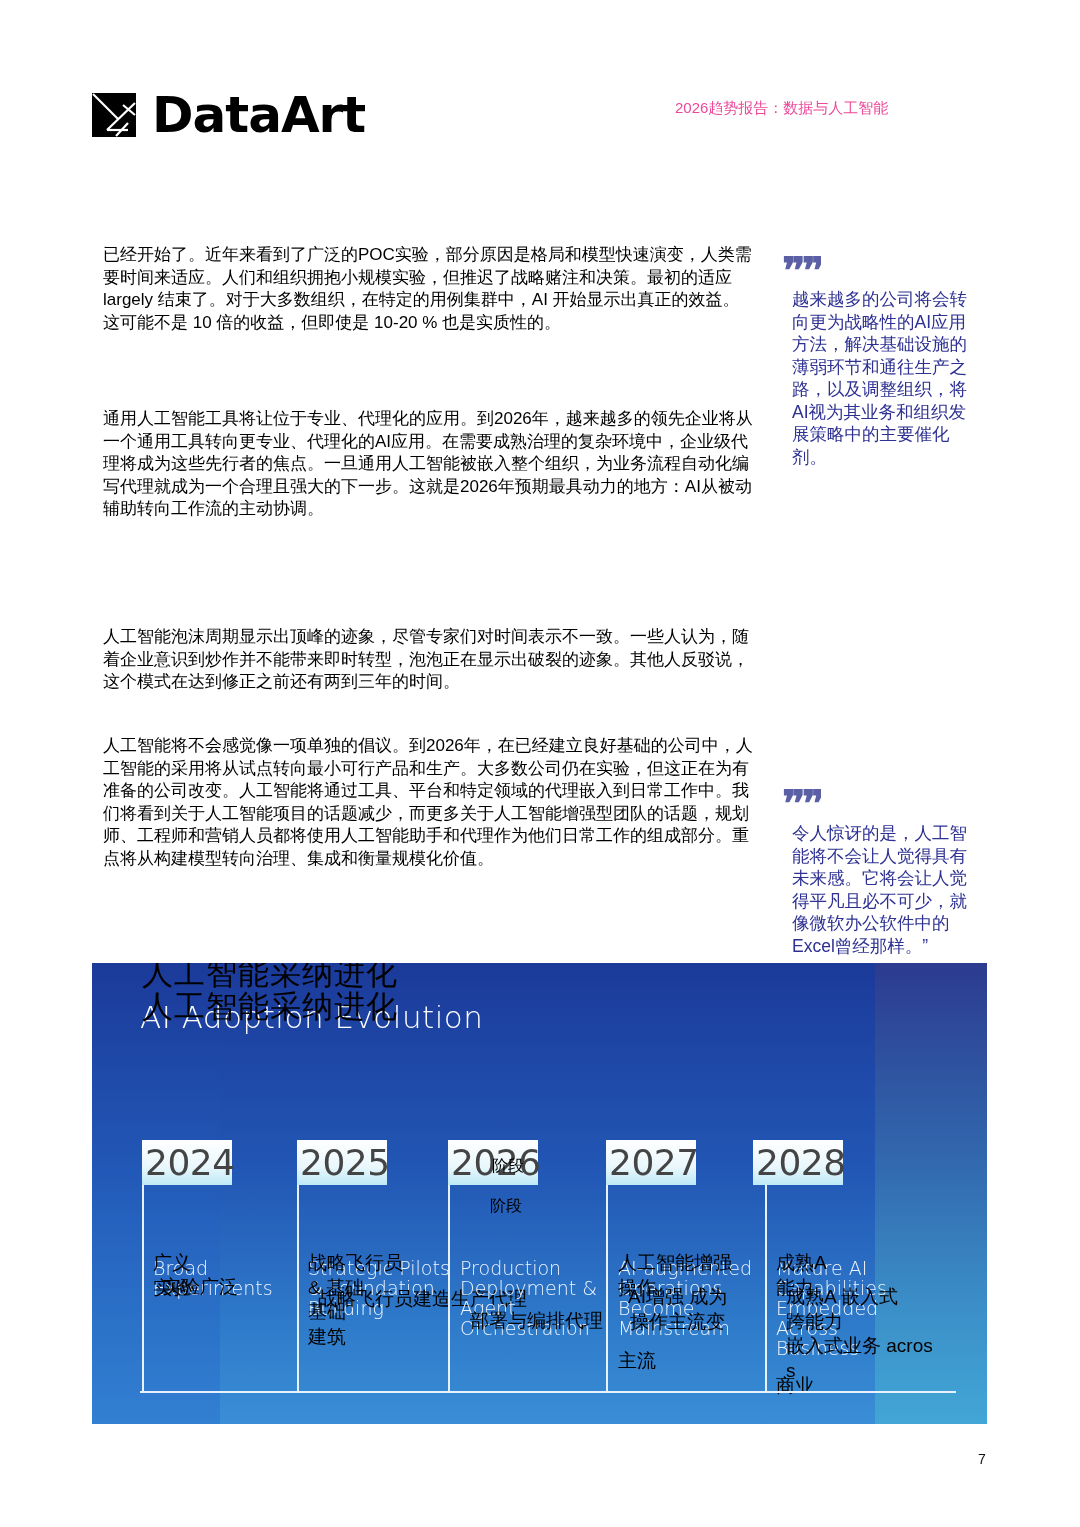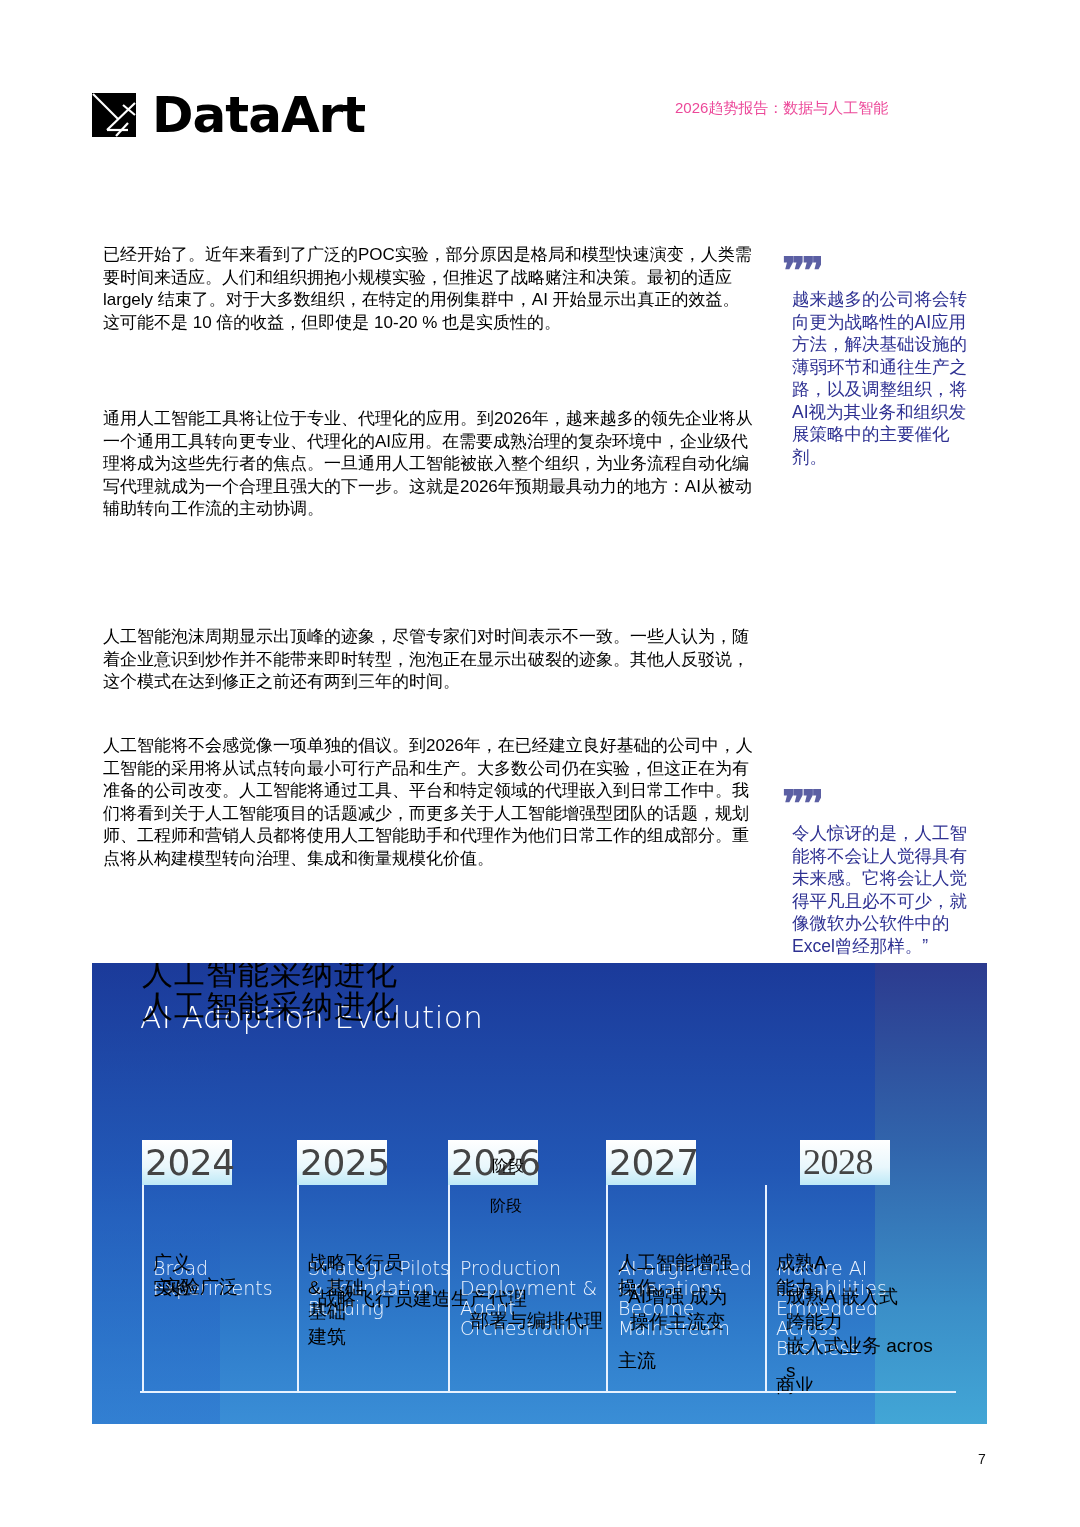--- a/index.html
+++ b/index.html
@@ -148,21 +148,21 @@
   <div class="abs year-pole" style="left:514px;top:222px;height:206px;"></div>
   <div class="abs stage-en" style="left:526px;top:295px;">AI-augmented Operations Become Mainstream</div>
   <div class="abs stage-zh" style="left:526px;top:288px;">人工智能增强
 操作
 
 
 主流</div>
   <div class="abs stage-zh2" style="left:536px;top:322px;text-align:center;">AI增强 成为
 操作主流变</div>
 
-  <div class="abs year-flag" style="left:708px;top:177px;font-family:Liberation Serif, serif;">2028</div>
+  <div class="abs year-flag" style="left:661px;top:177px;">2028</div>
   <div class="abs year-pole" style="left:673px;top:222px;height:206px;"></div>
   <div class="abs stage-en" style="left:684px;top:295px;">Mature AI Capabilities Embedded Across Business</div>
   <div class="abs stage-zh" style="left:684px;top:288px;">成熟A
 能力
 
 
 
 商业</div>
   <div class="abs stage-zh2" style="left:694px;top:322px;">成熟A 嵌入式
 跨能力

